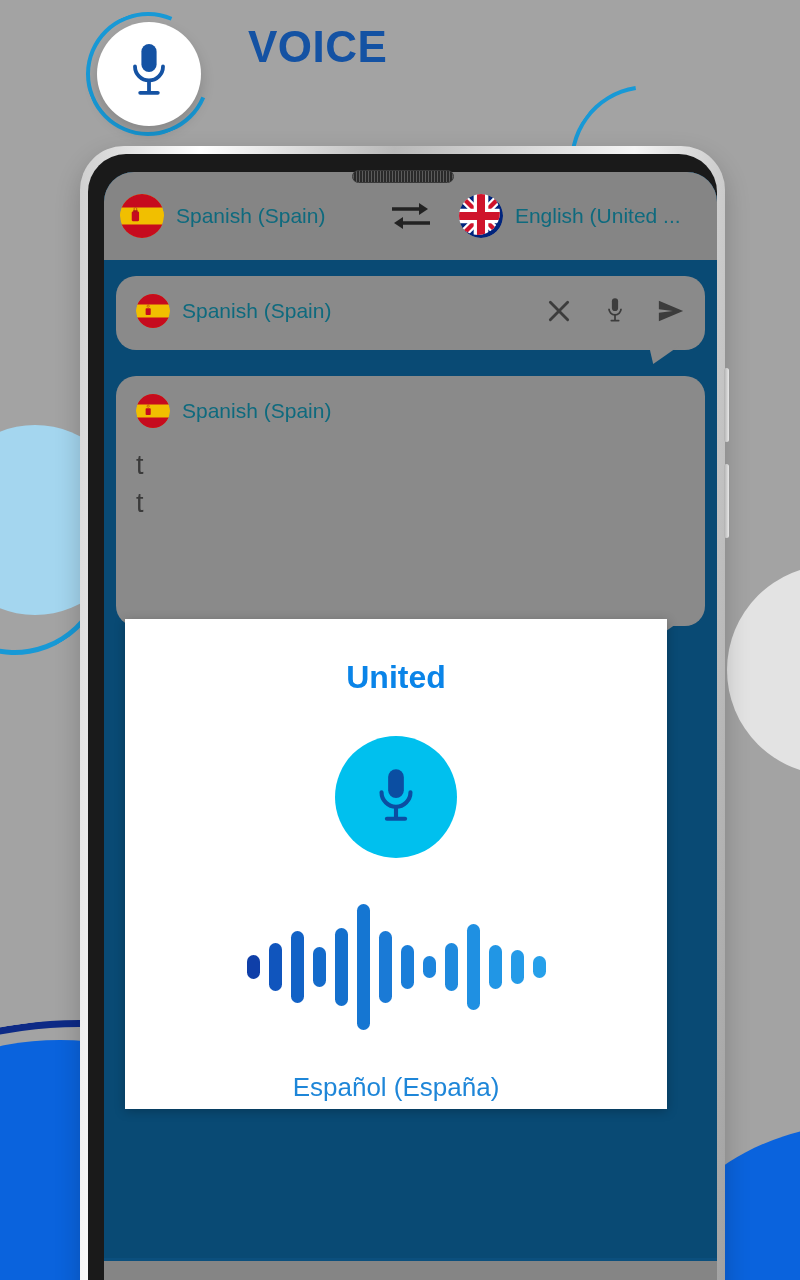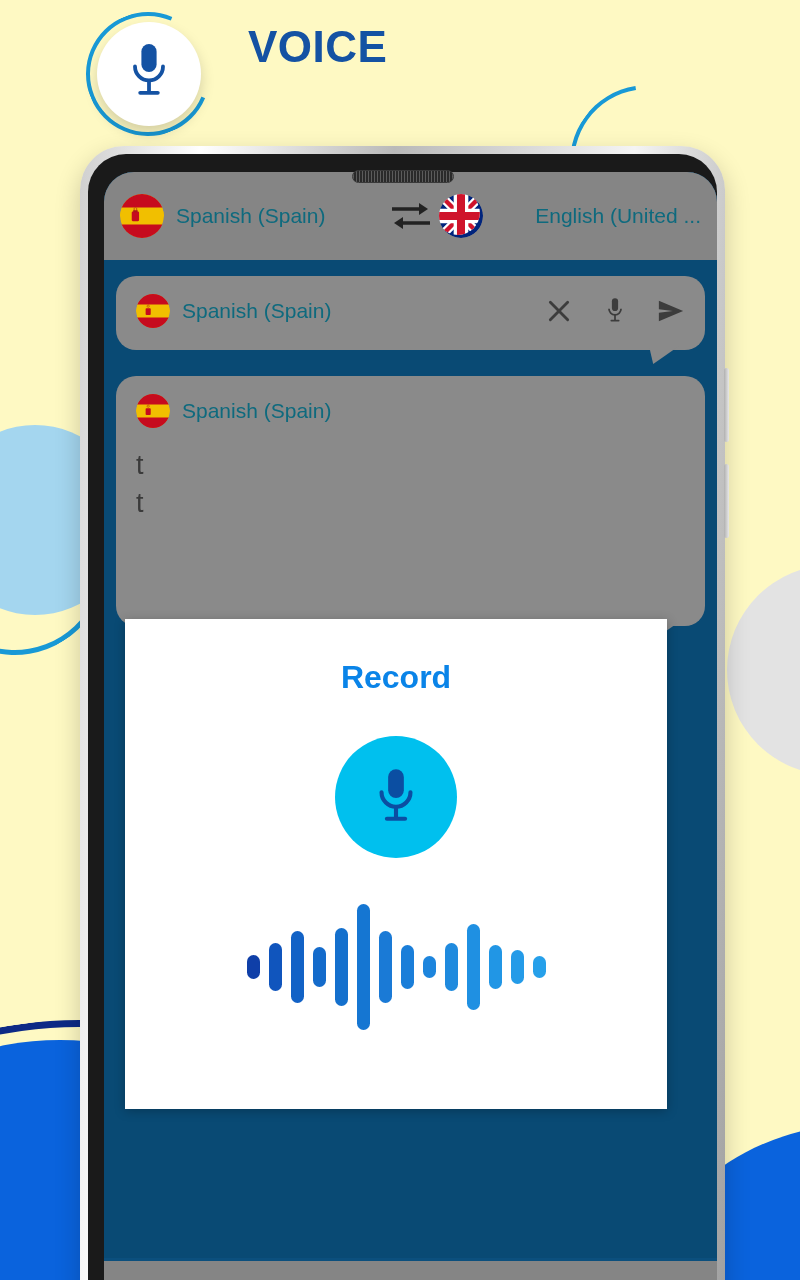--- a/index.html
+++ b/index.html
@@ -5,21 +5,21 @@
   * { box-sizing: border-box; margin: 0; padding: 0; }
   html, body {
     width: 800px; height: 1280px;
     overflow: hidden;
     font-family: "Liberation Sans", sans-serif;
     background: #f2f2f2;
   }
   #stage {
     position: relative;
     width: 800px; height: 1280px;
-    background: #fef9c3;
+    background: #a3a3a3;
     overflow: hidden;
   }
 
   
   .bg { position: absolute; pointer-events: none; }
 
   .circ-lightblue {
     left: -60px; top: 425px;
     width: 190px; height: 190px;
     border-radius: 50%;
@@ -176,21 +176,21 @@
   }
   .lang-bar {
     height: 88px;
     background: #858585;
     display: flex;
     align-items: center;
     padding: 0 16px;
     flex: 0 0 auto;
   }
   .lang-chip { display: flex; align-items: center; gap: 12px; flex: 1 1 0; min-width: 0; }
-  .lang-chip.right { justify-content: space-between; }
+  .lang-chip.right { justify-content: center; }
   .lang-name {
     color: #0e6a7e;
     font-size: 21px;
     white-space: nowrap;
     overflow: hidden;
     text-overflow: ellipsis;
   }
   .swap-icon { flex: 0 0 auto; width: 56px; display:flex; align-items:center; justify-content:center; }
 
   .flag { width: 44px; height: 44px; border-radius: 50%; overflow: hidden; flex: 0 0 auto; position: relative; }
@@ -432,21 +432,21 @@
                     <circle cx="21.5" cy="21.5" r="2" fill="#f1bf00" stroke="#ad1519" stroke-width="0.8"></circle>
                   </svg>
                 </span>
                 <span class="bubble-lang">Spanish (Spain)</span>
               </div>
               <div class="bubble-text" style="white-space:pre-line">t
 t</div>
             </div>
 
             <div class="dialog">
-              <div class="dialog-title">Record</div>
+              <div class="dialog-title">United</div>
               <button class="mic-button">
                 <span>
                   <svg width="50" height="62" viewBox="0 0 24 30" aria-hidden="true">
                     <rect x="8.2" y="2" width="7.6" height="14" rx="3.8" fill="#0b4ea2"></rect>
                     <path d="M5 13.2a7 7 0 0 0 14 0" fill="none" stroke="#0b4ea2" stroke-width="2" stroke-linecap="round"></path>
                     <line x1="12" y1="20.4" x2="12" y2="25.6" stroke="#0b4ea2" stroke-width="2"></line>
                     <line x1="7.6" y1="26" x2="16.4" y2="26" stroke="#0b4ea2" stroke-width="2" stroke-linecap="round"></line>
                   </svg>
                 </span>
               </button>
@@ -459,20 +459,21 @@
                   <span class="wbar" style="height: 126px; background: rgb(21, 118, 210);"></span>
                   <span class="wbar" style="height: 72px; background: rgb(26, 122, 214);"></span>
                   <span class="wbar" style="height: 44px; background: rgb(26, 126, 217);"></span>
                   <span class="wbar" style="height: 22px; background: rgb(29, 133, 221);"></span>
                   <span class="wbar" style="height: 48px; background: rgb(31, 138, 222);"></span>
                   <span class="wbar" style="height: 86px; background: rgb(31, 144, 226);"></span>
                   <span class="wbar" style="height: 44px; background: rgb(33, 150, 229);"></span>
                   <span class="wbar" style="height: 34px; background: rgb(36, 155, 232);"></span>
                   <span class="wbar" style="height: 22px; background: rgb(38, 160, 234);"></span>
                 </div>
+              <div class="dialog-lang">Español (España)</div>
             </div>
 
           </div>
 
           <div class="bottom-nav">
             <div class="nav-item active">
               <span class="nav-icon">
                 <svg width="34" height="32" viewBox="0 0 34 32" aria-hidden="true">
                   <path d="M2 6h13M8.5 3v3M12.8 6c-0.4 6-4.4 10.4-9.8 12.6M5.2 10.4c1.6 4 4.8 7 8.8 8.4" stroke="#0d63a8" stroke-width="2.2" fill="none" stroke-linecap="round"></path>
                   <path d="M19 29l5.6-14h2.2L32.4 29" stroke="#0d63a8" stroke-width="2.2" fill="none" stroke-linecap="round" stroke-linejoin="round"></path>

